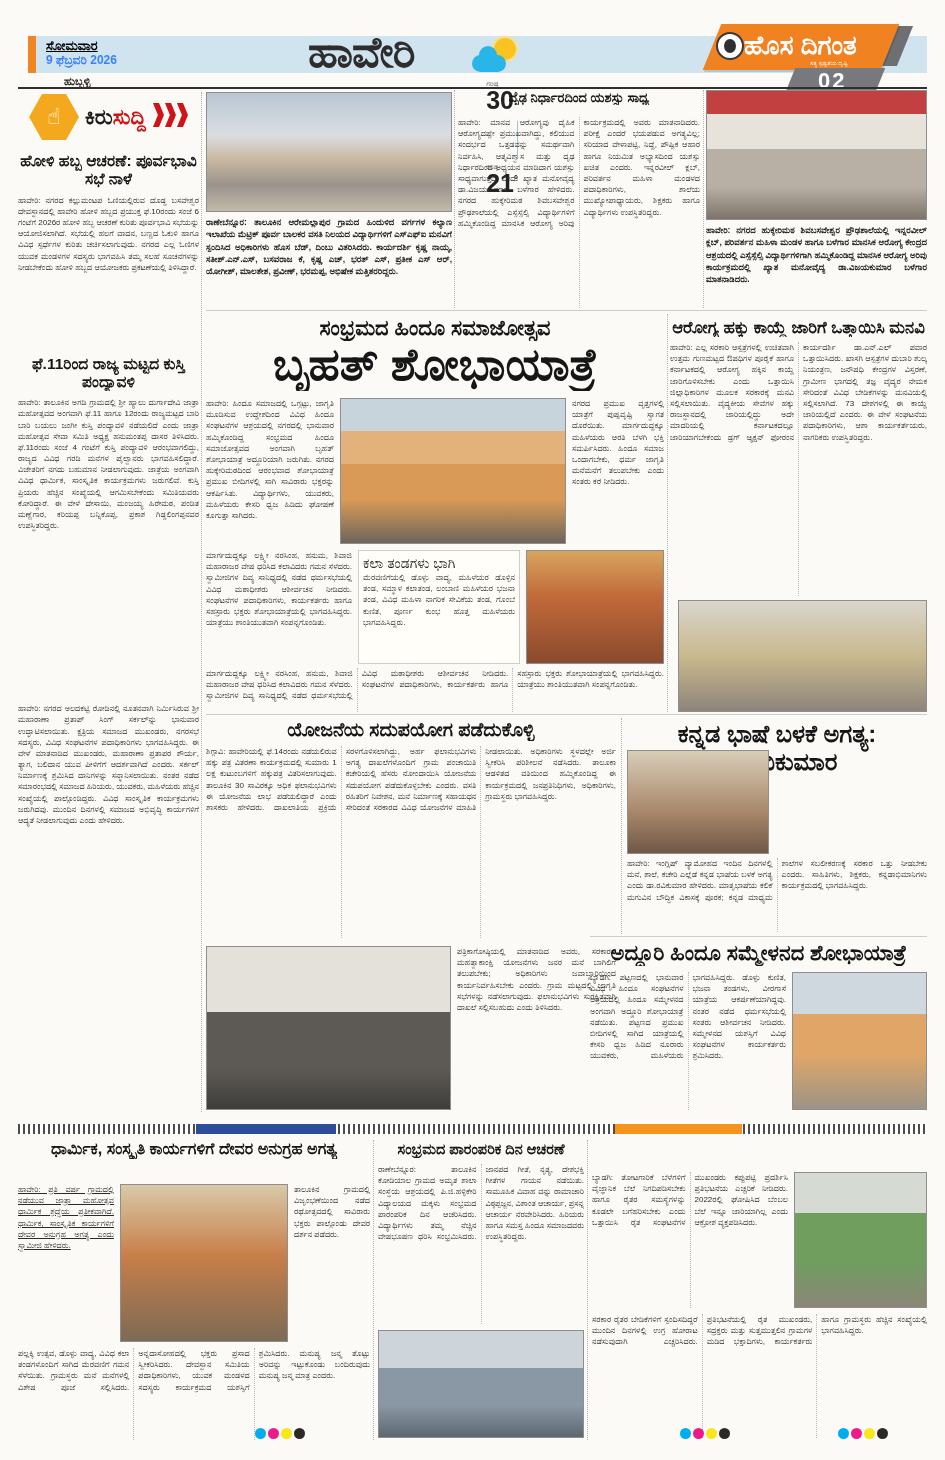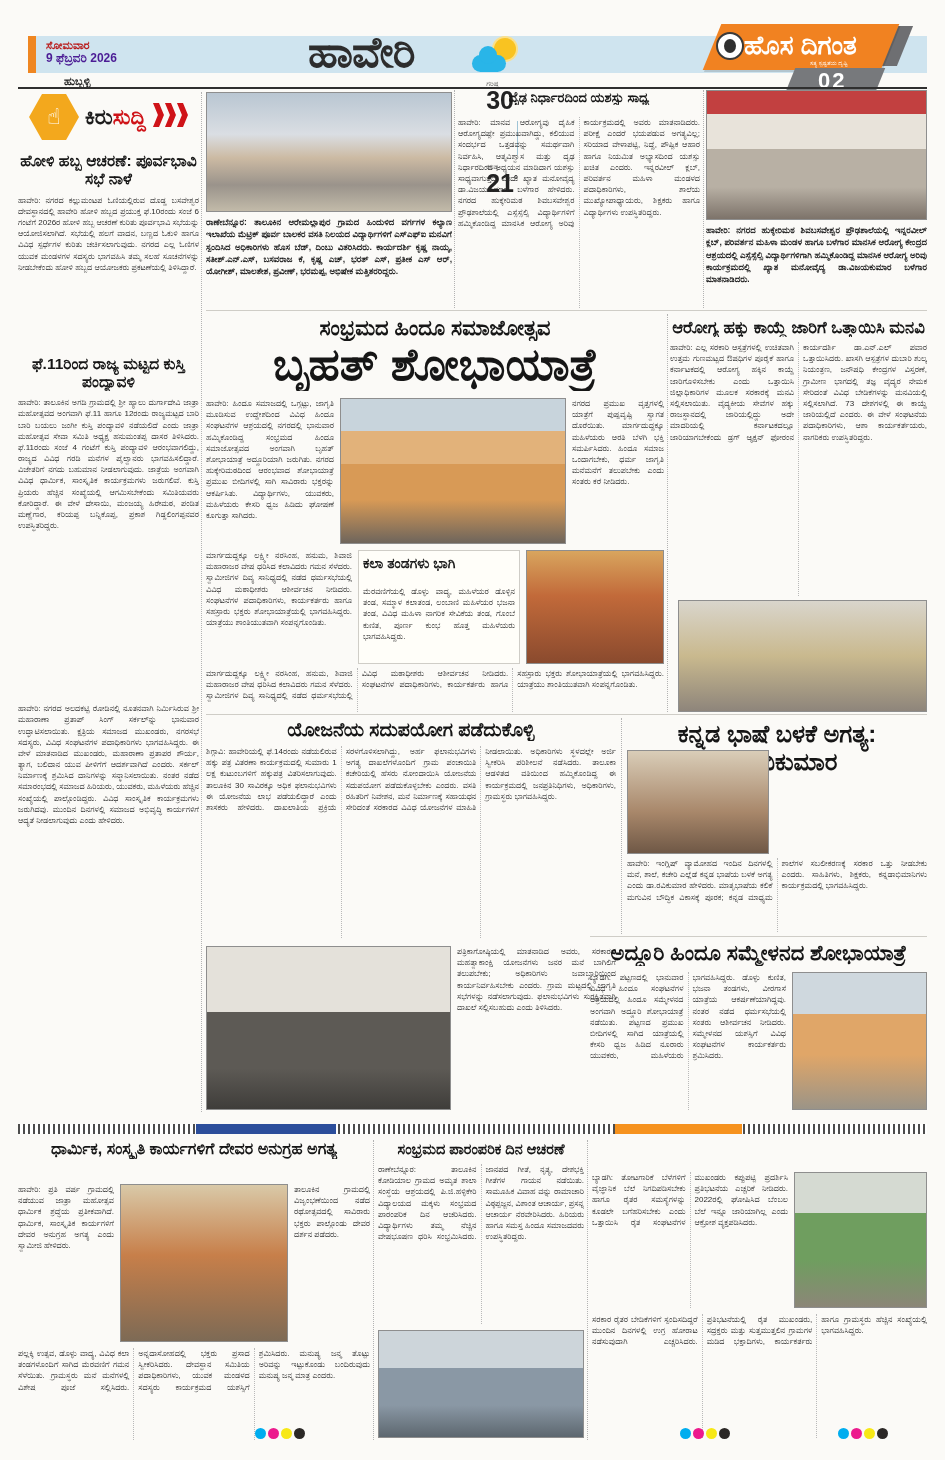--- a/index.html
+++ b/index.html
@@ -14,22 +14,22 @@
   .body-txt { font-size:8px; line-height:1.4; text-align:justify; color:#2a2a2a; overflow:hidden; }
   .cols2 { column-count:2; column-gap:9px; column-rule:1px dotted #b9b9b9; }
   .cols3 { column-count:3; column-gap:9px; column-rule:1px dotted #b9b9b9; }
   .caption { font-size:8.5px; font-weight:bold; line-height:1.45; text-align:justify; color:#222; overflow:hidden; }
   .photo { border:1px solid #8e8e8e; }
   .vrule { width:0; border-left:1px dotted #b3b3b3; }
   .hrule { height:0; border-top:1px solid #cfcdc7; }
   
   .hdr-bar { background:#cfe4ef; }
   .hdr-accent { background:#ef8621; }
-  .day { color:#b91c1c; font-weight:bold; font-size:11px; line-height:1.1; }
-  .date { color:#4c1d95; font-weight:bold; font-size:12px; }
+  .day { color:#000000; font-weight:bold; font-size:13px; line-height:1.1;text-decoration:underline; }
+  .date { color:#3b82f6; font-weight:bold; font-size:12px; }
   .edition { font-weight:bold; font-size:11px; color:#222; }
   .page-title { font-size:43px; font-weight:900; color:#2d2d2d; letter-spacing:-1px; white-space:nowrap; }
   .wx { display:flex; align-items:flex-end; gap:8px; }
   .wx-ico { position:relative; width:46px; height:34px; }
   .wx-sun { position:absolute; right:2px; top:0; width:22px; height:22px; border-radius:50%; background:#f9c321; box-shadow:0 0 0 2px #fbe08a; }
   .wx-cloud { position:absolute; left:0; bottom:0; width:34px; height:17px; border-radius:10px; background:#29b5e8; }
   .wx-cloud:before { content:""; position:absolute; left:7px; top:-9px; width:18px; height:18px; border-radius:50%; background:#29b5e8; }
   .wx-cell { text-align:left; }
   .wx-lbl { font-size:7px; color:#555; }
   .wx-val { font-size:25px; font-weight:900; color:#222; line-height:1; }
@@ -52,21 +52,21 @@
   .kiru-art-hl { font-size:15.5px; }
   
   .sep { background:repeating-linear-gradient(90deg,#4c4c4c 0 2px,#ffffff 2px 5px); }
   .sep-blue { background:#2c4e9b; }
   .sep-orange { background:#f6921e; }
   .dots { display:flex; gap:2px; }
   .dot { width:11px; height:11px; border-radius:50%; }
   .dot-c { background:#00adef; } .dot-m { background:#ec1a8d; }
   .dot-y { background:#f7e816; } .dot-k { background:#2b2826; }
   .kala-box { border:1px solid #cfcdc7; padding:4px; background:#fffef9; }
-  .kala-hl { font-size:14px; font-weight:700; margin-bottom:14px; }
+  .kala-hl { font-size:14px; font-weight:400; margin-bottom:0; }
   .row { display:flex; gap:6px; }
   
   .ph-students { background:linear-gradient(180deg,#b9c6d2,#dadee3 35%,#ccbaa3 55%,#9a938b 78%,#c2baa9); }
   .ph-speaker { background:linear-gradient(180deg,#c24040 0 18%,#e8e3da 18% 45%,#b8b0a4 45% 75%,#7d736a); }
   .ph-procession { background:linear-gradient(180deg,#c8d4dc 0 22%,#e2b27a 22% 45%,#d89a56 45% 70%,#6e655c); }
   .ph-deity { background:linear-gradient(180deg,#d8a55e,#c26a3a 40%,#8a4a2e); }
   .ph-memo { background:linear-gradient(180deg,#d9d5cc,#c9b98e 50%,#8e857b); }
   .ph-press { background:linear-gradient(180deg,#e4e1da 0 40%,#5d5a55 40% 75%,#3f3d3a); }
   .ph-podium { background:linear-gradient(180deg,#d9cdb8,#a8876a 60%,#6f5846); }
   .ph-road { background:linear-gradient(180deg,#cfd8de 0 30%,#e0a668 30% 60%,#9b9487); }
@@ -181,21 +181,21 @@
     <div class="body-txt cols2" style="width:196px;height:138px;">ಬ್ಯಾಡಗಿ: ಪಟ್ಟಣದಲ್ಲಿ ಭಾನುವಾರ ವಿವಿಧ ಹಿಂದೂ ಸಂಘಟನೆಗಳ ಆಶ್ರಯದಲ್ಲಿ ಹಿಂದೂ ಸಮ್ಮೇಳನದ ಅಂಗವಾಗಿ ಅದ್ದೂರಿ ಶೋಭಾಯಾತ್ರೆ ನಡೆಯಿತು. ಪಟ್ಟಣದ ಪ್ರಮುಖ ಬೀದಿಗಳಲ್ಲಿ ಸಾಗಿದ ಯಾತ್ರೆಯಲ್ಲಿ ಕೇಸರಿ ಧ್ವಜ ಹಿಡಿದ ನೂರಾರು ಯುವಕರು, ಮಹಿಳೆಯರು ಭಾಗವಹಿಸಿದ್ದರು. ಡೊಳ್ಳು ಕುಣಿತ, ಭಜನಾ ತಂಡಗಳು, ವೀರಗಾಸೆ ಯಾತ್ರೆಯ ಆಕರ್ಷಣೆಯಾಗಿದ್ದವು. ನಂತರ ನಡೆದ ಧರ್ಮಸಭೆಯಲ್ಲಿ ಸಂತರು ಆಶೀರ್ವಚನ ನೀಡಿದರು. ಸಮ್ಮೇಳನದ ಯಶಸ್ಸಿಗೆ ವಿವಿಧ ಸಂಘಟನೆಗಳ ಕಾರ್ಯಕರ್ತರು ಶ್ರಮಿಸಿದರು.</div>
     <div class="photo ph-road" style="width:135px;height:138px;"></div>
   </div>
 
   <div class="abs sep" style="left:18px;top:1124px;width:909px;height:10px;"></div>
   <div class="abs sep-blue" style="left:196px;top:1124px;width:140px;height:10px;"></div>
   <div class="abs sep-orange" style="left:615px;top:1124px;width:127px;height:10px;"></div>
 
   <div class="abs hl" style="left:18px;top:1140px;width:352px;font-size:16px;">ಧಾರ್ಮಿಕ, ಸಂಸ್ಕೃತಿ ಕಾರ್ಯಗಳಿಗೆ ದೇವರ ಅನುಗ್ರಹ ಅಗತ್ಯ</div>
   <div class="abs row" style="left:18px;top:1184px;width:352px;height:158px;">
-    <div class="body-txt" style="width:96px;height:158px;">ಹಾವೇರಿ: ಪ್ರತಿ ವರ್ಷ ಗ್ರಾಮದಲ್ಲಿ ನಡೆಯುವ ಜಾತ್ರಾ ಮಹೋತ್ಸವ ಧಾರ್ಮಿಕ ಶ್ರದ್ಧೆಯ ಪ್ರತೀಕವಾಗಿದೆ. ಧಾರ್ಮಿಕ, ಸಾಂಸ್ಕೃತಿಕ ಕಾರ್ಯಗಳಿಗೆ ದೇವರ ಅನುಗ್ರಹ ಅಗತ್ಯ ಎಂದು ಸ್ವಾಮೀಜಿ ಹೇಳಿದರು.</div>
+    <div class="body-txt" style="width:96px;height:158px;text-decoration:underline;">ಹಾವೇರಿ: ಪ್ರತಿ ವರ್ಷ ಗ್ರಾಮದಲ್ಲಿ ನಡೆಯುವ ಜಾತ್ರಾ ಮಹೋತ್ಸವ ಧಾರ್ಮಿಕ ಶ್ರದ್ಧೆಯ ಪ್ರತೀಕವಾಗಿದೆ. ಧಾರ್ಮಿಕ, ಸಾಂಸ್ಕೃತಿಕ ಕಾರ್ಯಗಳಿಗೆ ದೇವರ ಅನುಗ್ರಹ ಅಗತ್ಯ ಎಂದು ಸ್ವಾಮೀಜಿ ಹೇಳಿದರು.</div>
     <div class="photo ph-drums" style="width:168px;height:158px;"></div>
     <div class="body-txt" style="width:76px;height:158px;">ತಾಲೂಕಿನ ಗ್ರಾಮದಲ್ಲಿ ವಿಜೃಂಭಣೆಯಿಂದ ನಡೆದ ರಥೋತ್ಸವದಲ್ಲಿ ಸಾವಿರಾರು ಭಕ್ತರು ಪಾಲ್ಗೊಂಡು ದೇವರ ದರ್ಶನ ಪಡೆದರು.</div>
   </div>
   <div class="abs body-txt cols3" style="left:18px;top:1348px;width:352px;height:92px;">ಪಲ್ಲಕ್ಕಿ ಉತ್ಸವ, ಡೊಳ್ಳು ವಾದ್ಯ, ವಿವಿಧ ಕಲಾ ತಂಡಗಳೊಂದಿಗೆ ಸಾಗಿದ ಮೆರವಣಿಗೆ ಗಮನ ಸೆಳೆಯಿತು. ಗ್ರಾಮಸ್ಥರು ಮನೆ ಮನೆಗಳಲ್ಲಿ ವಿಶೇಷ ಪೂಜೆ ಸಲ್ಲಿಸಿದರು. ಅನ್ನದಾಸೋಹದಲ್ಲಿ ಭಕ್ತರು ಪ್ರಸಾದ ಸ್ವೀಕರಿಸಿದರು. ದೇವಸ್ಥಾನ ಸಮಿತಿಯ ಪದಾಧಿಕಾರಿಗಳು, ಯುವಕ ಮಂಡಳದ ಸದಸ್ಯರು ಕಾರ್ಯಕ್ರಮದ ಯಶಸ್ಸಿಗೆ ಶ್ರಮಿಸಿದರು. ಮನುಷ್ಯ ಜನ್ಮ ತೊಟ್ಟು ಅರಿವನ್ನು ಇಟ್ಟುಕೊಂಡು ಬಂದಿರುವುದು ಮನುಷ್ಯ ಜನ್ಮ ಮಾತ್ರ ಎಂದರು.</div>
   <div class="abs vrule" style="left:373px;top:1140px;height:300px;"></div>
 
   <div class="abs hl" style="left:378px;top:1141px;width:206px;font-size:14.5px;">ಸಂಭ್ರಮದ ಪಾರಂಪರಿಕ ದಿನ ಆಚರಣೆ</div>
   <div class="abs body-txt cols2" style="left:378px;top:1164px;width:206px;height:160px;">ರಾಣೇಬೆನ್ನೂರ: ತಾಲೂಕಿನ ಕೋಡಿಯಾಲ ಗ್ರಾಮದ ಅಮೃತ ಶಾಲಾ ಸಂಸ್ಥೆಯ ಆಶ್ರಯದಲ್ಲಿ ಪಿ.ಜಿ.ಹಳ್ಳಿಕೇರಿ ವಿದ್ಯಾಲಯದ ಮಕ್ಕಳು ಸಂಭ್ರಮದ ಪಾರಂಪರಿಕ ದಿನ ಆಚರಿಸಿದರು. ವಿದ್ಯಾರ್ಥಿಗಳು ತಮ್ಮ ನೆಚ್ಚಿನ ವೇಷಭೂಷಣ ಧರಿಸಿ ಸಂಭ್ರಮಿಸಿದರು. ಜಾನಪದ ಗೀತೆ, ನೃತ್ಯ, ದೇಶಭಕ್ತಿ ಗೀತೆಗಳ ಗಾಯನ ನಡೆಯಿತು. ಸಾಮೂಹಿಕ ವಿವಾಹ ವನ್ನು ರಾಮಾಚಾರಿ ವಿಠ್ಠಪ್ಪಜ್ಜನ, ವಿಶಾಂತ ಆಚಾರ್ಯ, ಪ್ರಸನ್ನ ಆಚಾರ್ಯ ನೆರವೇರಿಸಿದರು. ಹಿರಿಯರು ಹಾಗೂ ಸಮಸ್ತ ಹಿಂದೂ ಸಮಾಜದವರು ಉಪಸ್ಥಿತರಿದ್ದರು.</div>
   <div class="abs photo ph-group" style="left:378px;top:1330px;width:206px;height:108px;"></div>
   <div class="abs vrule" style="left:587px;top:1140px;height:300px;"></div>

